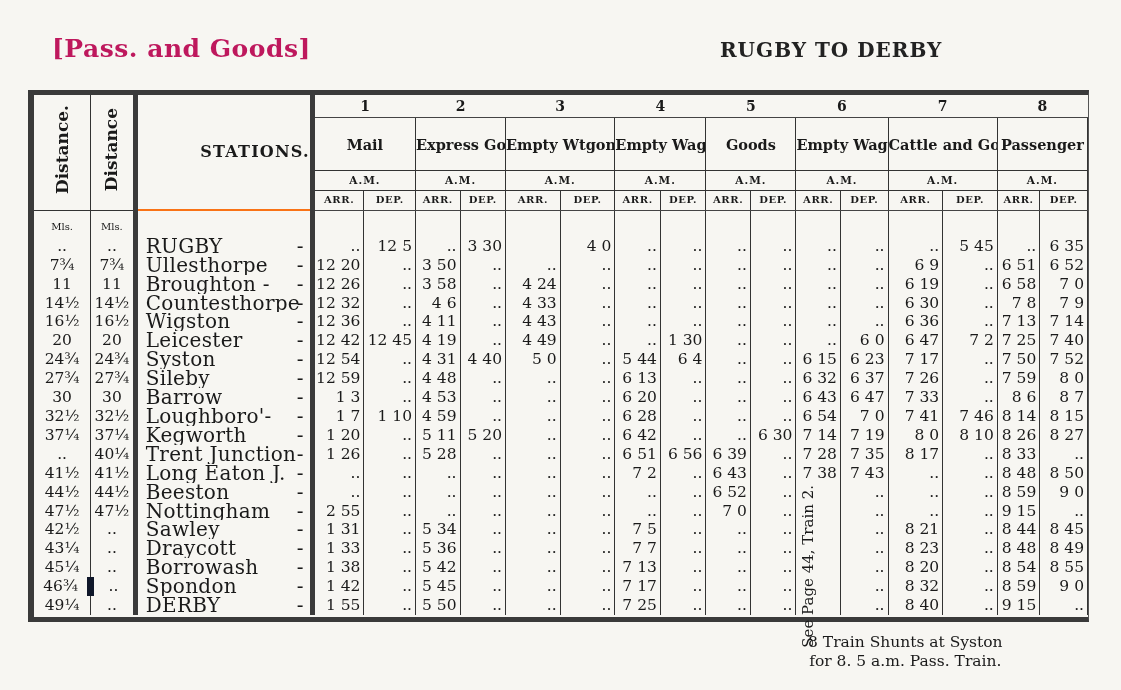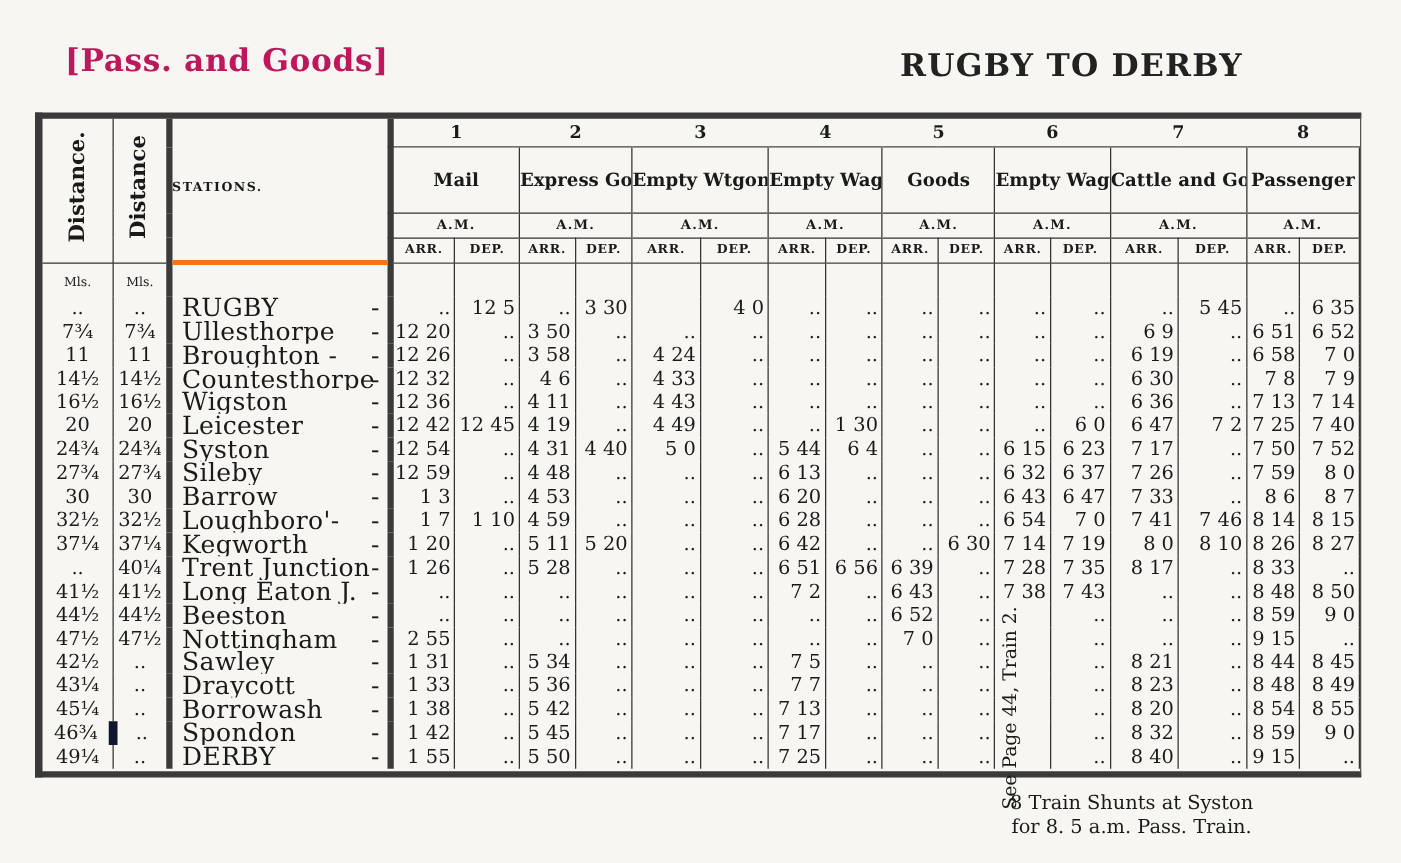--- a/index.html
+++ b/index.html
@@ -10,21 +10,21 @@
     color:#1a1a1a;
     position:relative;
   }
   .hdr-left {
     position:absolute; left:52px; top:34px;
     font-family:"DejaVu Serif",serif; font-weight:bold; font-size:25px;
     letter-spacing:0.5px; color:#be185d;
   }
   .hdr-right {
     position:absolute; left:720px; top:38px;
-    font-family:"DejaVu Serif",serif; font-weight:bold; font-size:25px;
+    font-family:"DejaVu Serif",serif; font-weight:bold; font-size:20px;
     letter-spacing:1px; color:#222;
   }
   .frame {
     position:absolute; left:28px; top:90px; width:1061px; height:532px;
     border-top:5px solid #3a3a3a; border-bottom:5px solid #3a3a3a;
     border-left:6px solid #3a3a3a;
     border-right:1px solid #555;
     box-sizing:border-box;
   }
   table.tt {
@@ -36,21 +36,21 @@
   .c-dist2 { width:44px; border-right:5px solid #3a3a3a; }
   .c-stat { width:173px; border-right:5px solid #3a3a3a; }
   .hd-dist {
     height:104px; vertical-align:middle; text-align:center;
     border-bottom:1px solid #333;
   }
   .vert {
     writing-mode:vertical-rl; transform:rotate(180deg);
     font-size:17px; display:inline-block;
   }
-  .hd-stations { font-size:10px; letter-spacing:1.2px; text-align:left; border-bottom:4px solid #f97316; }
+  .hd-stations { font-size:16px; letter-spacing:1.2px; text-align:right; border-bottom:2px solid #f97316; }
   .trainno { height:22px; text-align:center; font-weight:bold; font-size:14px; border-bottom:1px solid #444; }
   .trainname { height:52px; text-align:center; font-size:14.5px; line-height:15px; white-space:normal; border-right:1px solid #333; vertical-align:middle; }
   .am { height:16px; text-align:center; font-size:10.5px; letter-spacing:1px; border-top:1px solid #333; border-right:1px solid #333; }
   .ad { height:18px; text-align:center; font-size:10px; letter-spacing:0.6px; border-top:1px solid #333; border-bottom:1px solid #444; }
   .ad.arr { border-right:1px solid #333; }
   .ad.dep { border-right:1px solid #333; }
   .mls { font-size:10px; text-align:center; height:26px; vertical-align:bottom; }
   .cell { text-align:right; padding-right:3px !important; font-size:15.5px; }
   td.arrc { border-right:1px solid #333; }
   td.depc { border-right:1px solid #333; }

